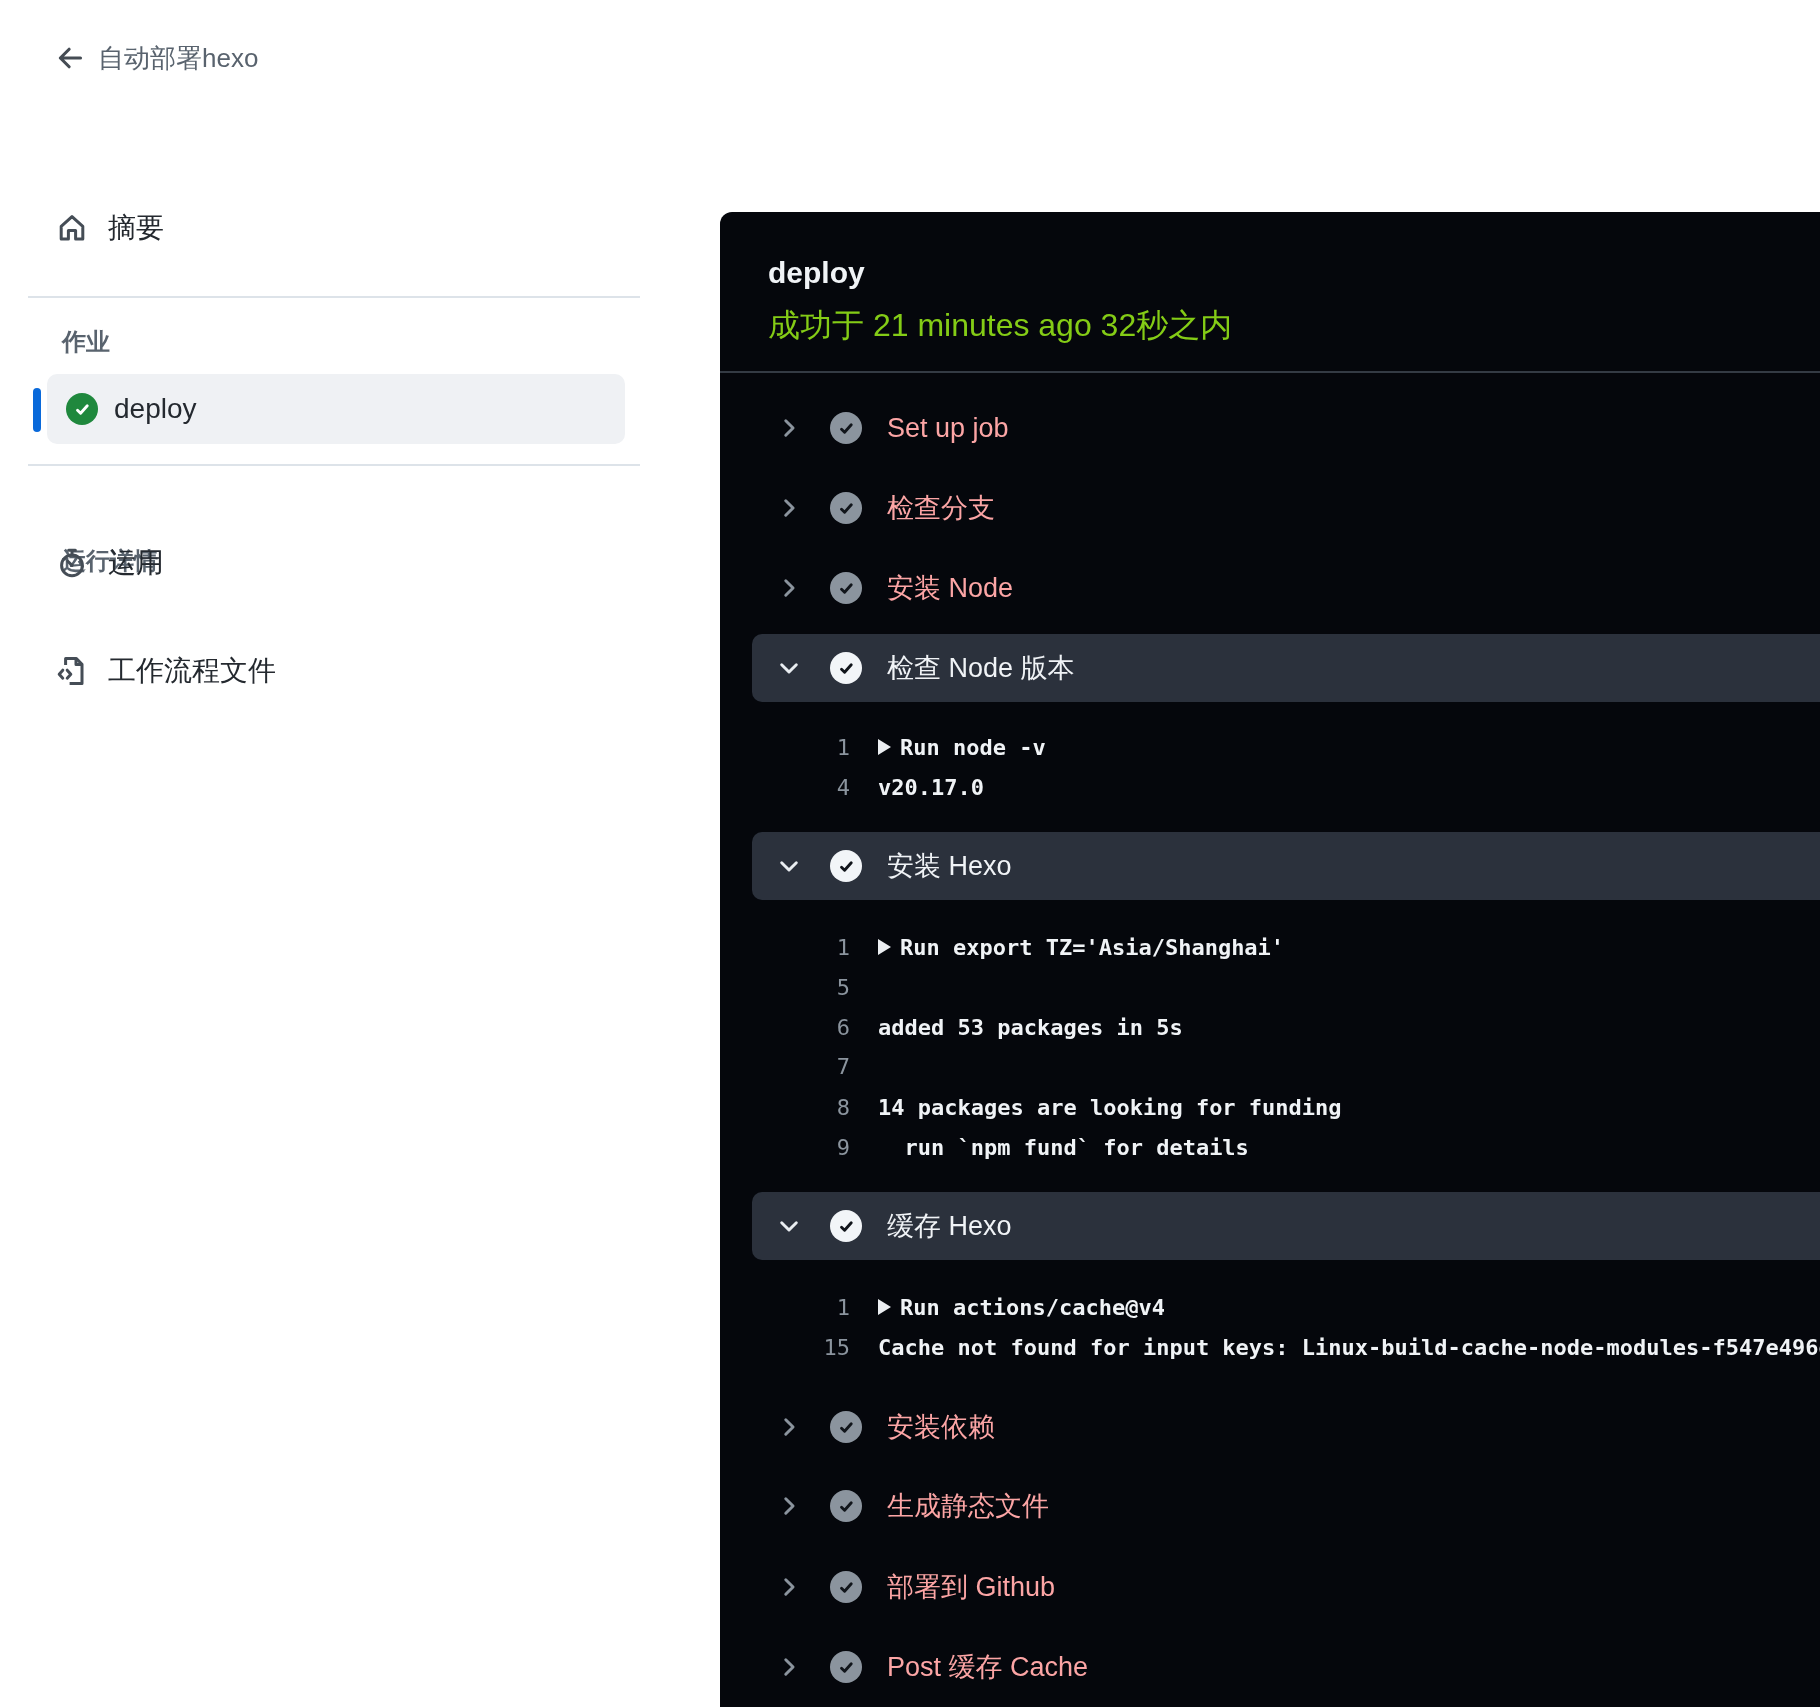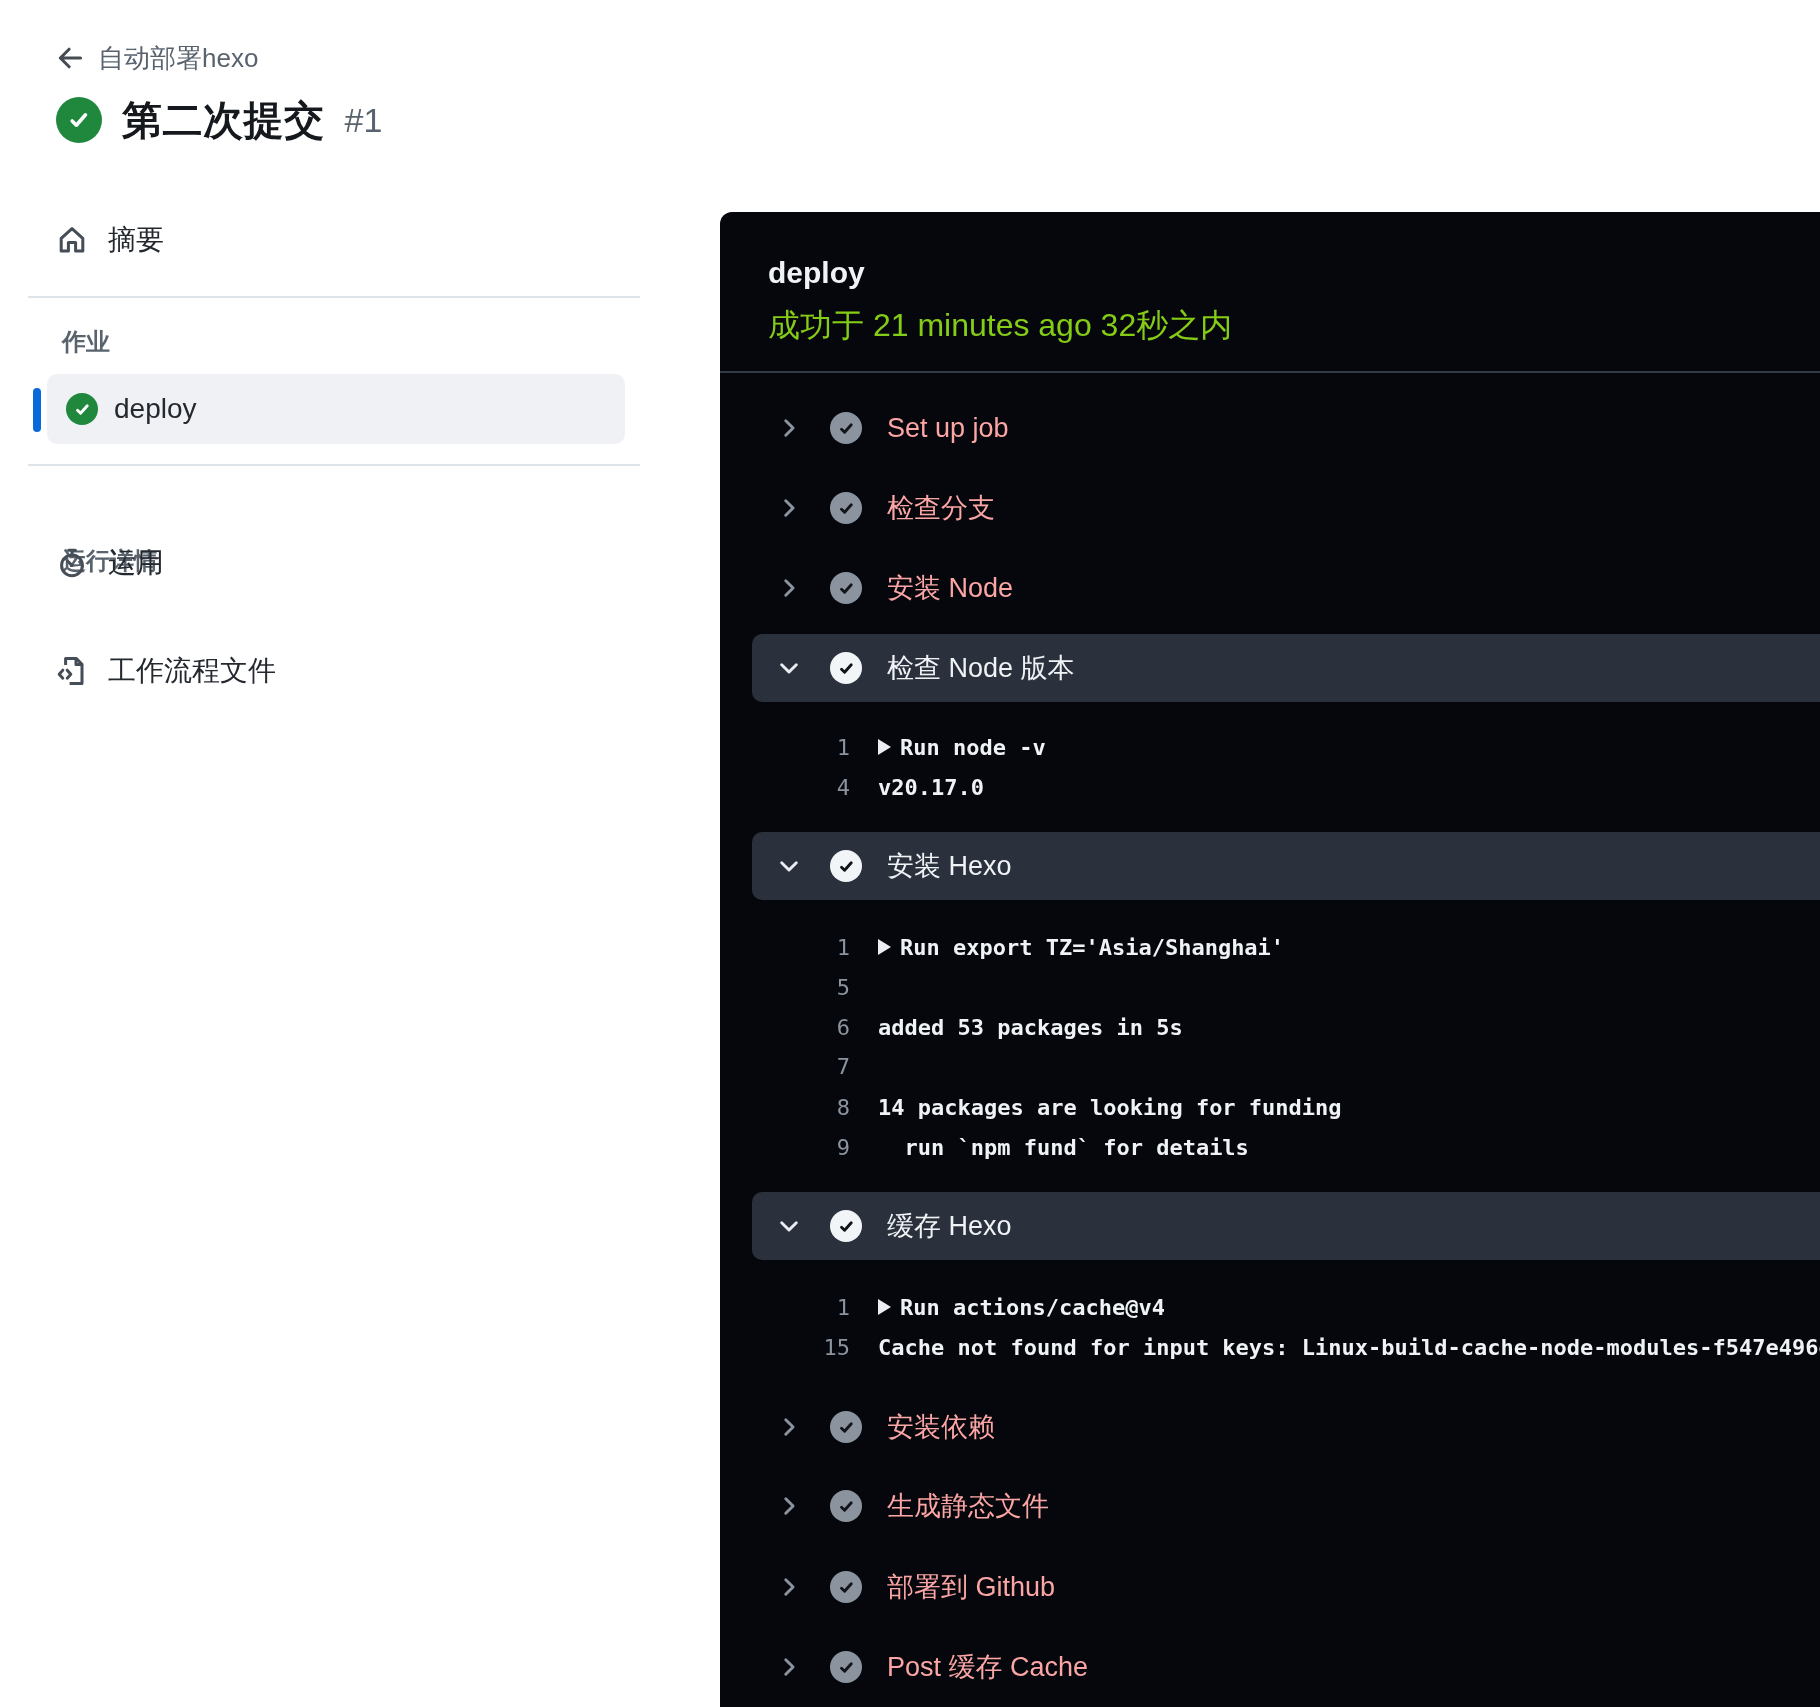--- a/index.html
+++ b/index.html
@@ -67,31 +67,22 @@
 
   <div class="breadcrumb">
     <span class="back-ic">
       <svg viewBox="0 0 16 16" width="28" height="28">
           <path d="M14 8H2.5M2.5 8l5-5M2.5 8l5 5" fill="none" stroke="currentColor" stroke-width="1.8" stroke-linecap="round" stroke-linejoin="round"></path>
         </svg>
     </span>
     <a class="bc-label">自动部署hexo</a>
   </div>
 
-  <div class="run-title">
-    <span class="ck ck-green ck-lg">
-      <svg viewBox="0 0 16 16" width="26" height="26">
-          <path d="M3.8 8.6l2.6 2.6 5.6-6.4" fill="none" stroke="#ffffff" stroke-width="2.2" stroke-linecap="round" stroke-linejoin="round"></path>
-        </svg>
-    </span>
-    <h1>第二次提交</h1>
-    <span class="run-num">#1</span>
-  </div>
-
-  <div class="nav-item" style="top:216px;align-items:center;">
+
+  <div class="nav-item" style="top:204px;align-items:center;">
     <span class="nav-ic">
       <svg viewBox="0 0 16 16" width="32" height="32">
           <path d="M2.6 7.2L8 2.3l5.4 4.9v6.3h-3.6V9.3H6.2v4.2H2.6z" fill="none" stroke="currentColor" stroke-width="1.5" stroke-linejoin="round"></path>
         </svg>
     </span>
     <span class="nav-label">摘要</span>
   </div>
 
   <div class="side-sep" style="top:296px;"></div>
 

